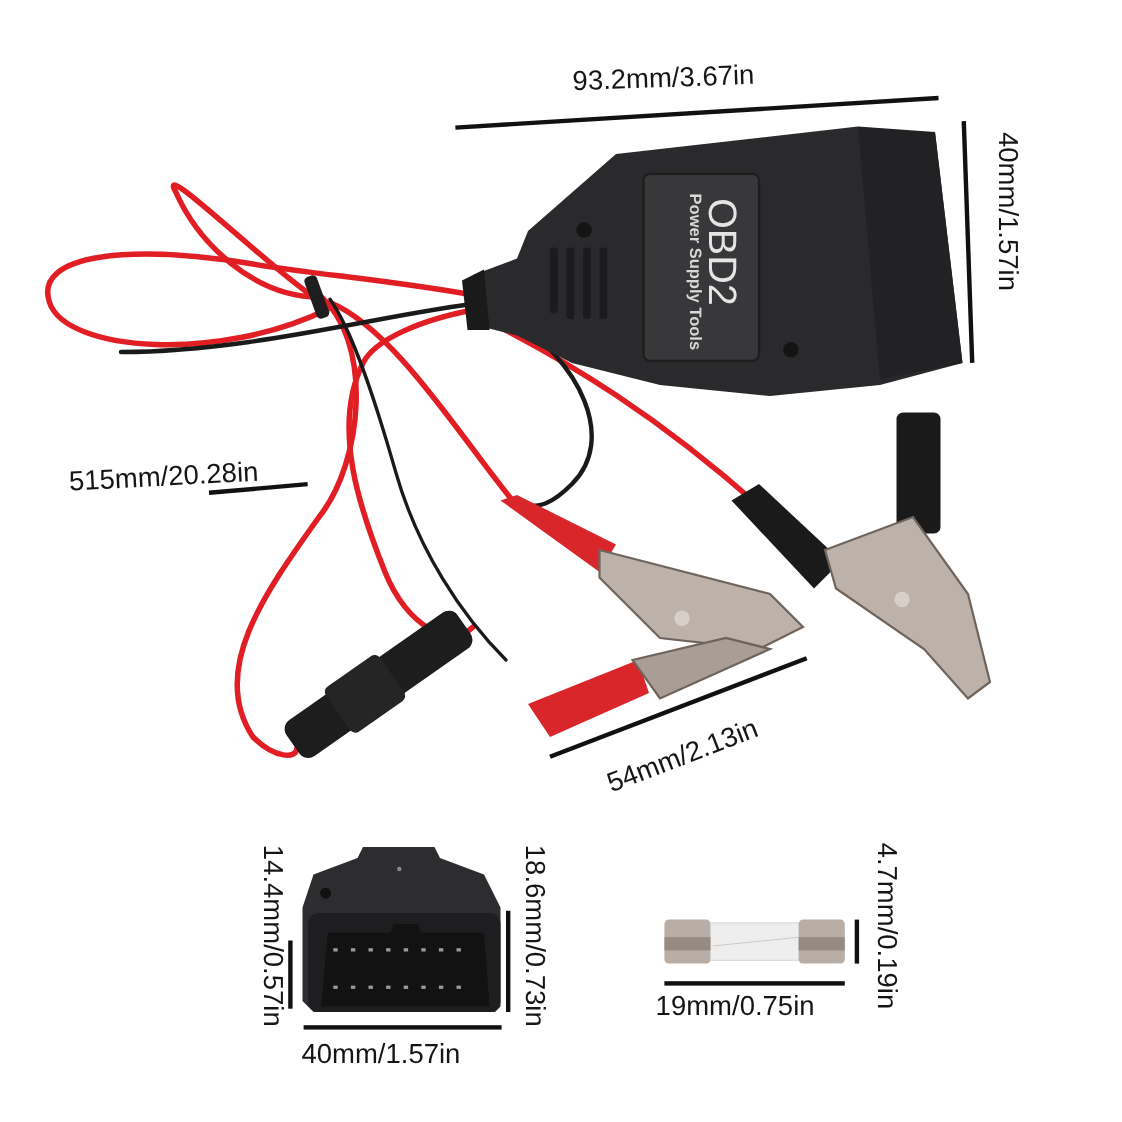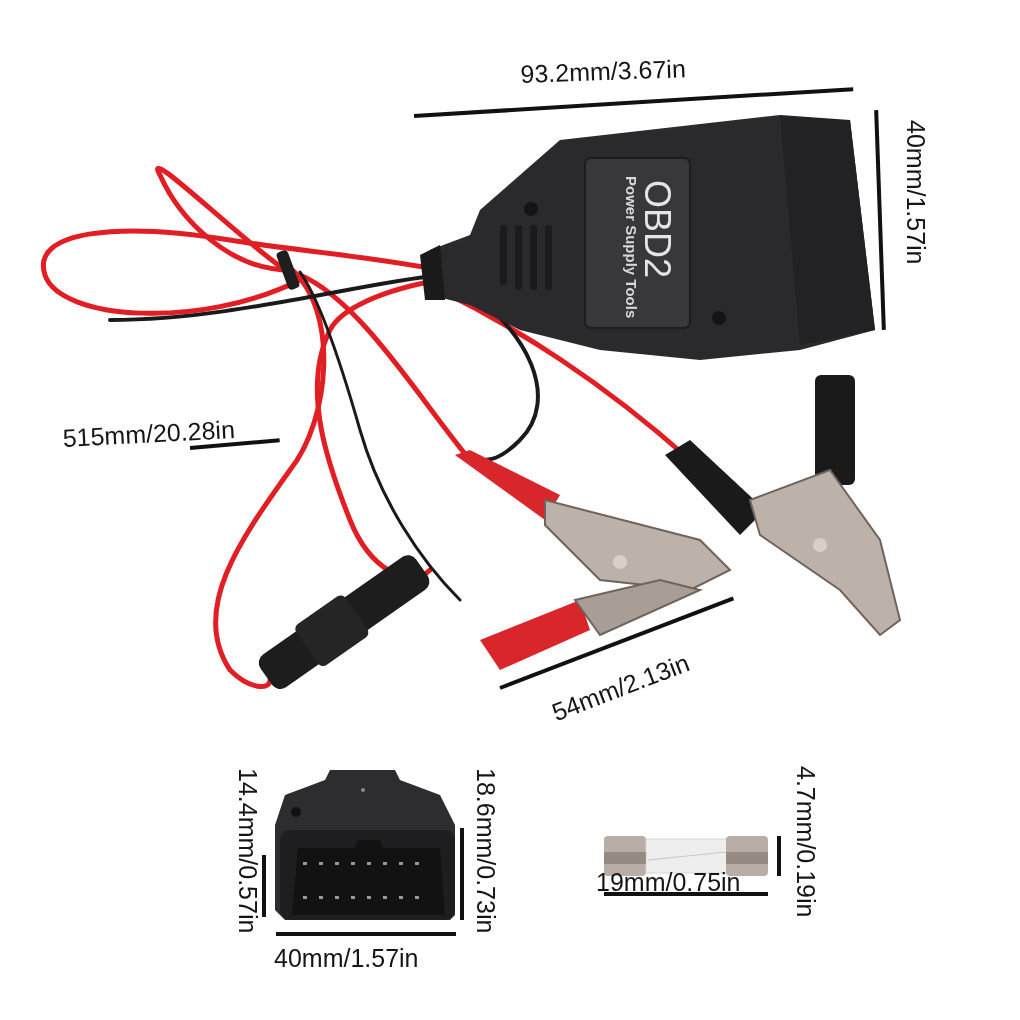--- a/index.html
+++ b/index.html
@@ -120,14 +120,14 @@
   <div class="label" style="left:262px;top:768px;transform:rotate(90deg);">14.4mm/0.57in</div>
   <div class="vline" style="left:262px;top:855px;height:62px;"></div>
   <div class="label" style="left:500px;top:768px;transform:rotate(90deg);">18.6mm/0.73in</div>
   <div class="vline" style="left:460px;top:828px;height:92px;"></div>
   <div class="line" style="left:276px;top:932px;width:180px;"></div>
   <div class="label" style="left:274px;top:944px;">40mm/1.57in</div>
 
   <div class="label" style="left:820px;top:766px;transform:rotate(90deg);">4.7mm/0.19in</div>
   <div class="vline" style="left:777px;top:836px;height:40px;"></div>
   <div class="line" style="left:604px;top:892px;width:164px;"></div>
-  <div class="label" style="left:596px;top:868px;">19mm/0.75in</div>
+  <div class="label" style="left:596px;top:901px;">19mm/0.75in</div>
 </div>
 
 </body></html>

